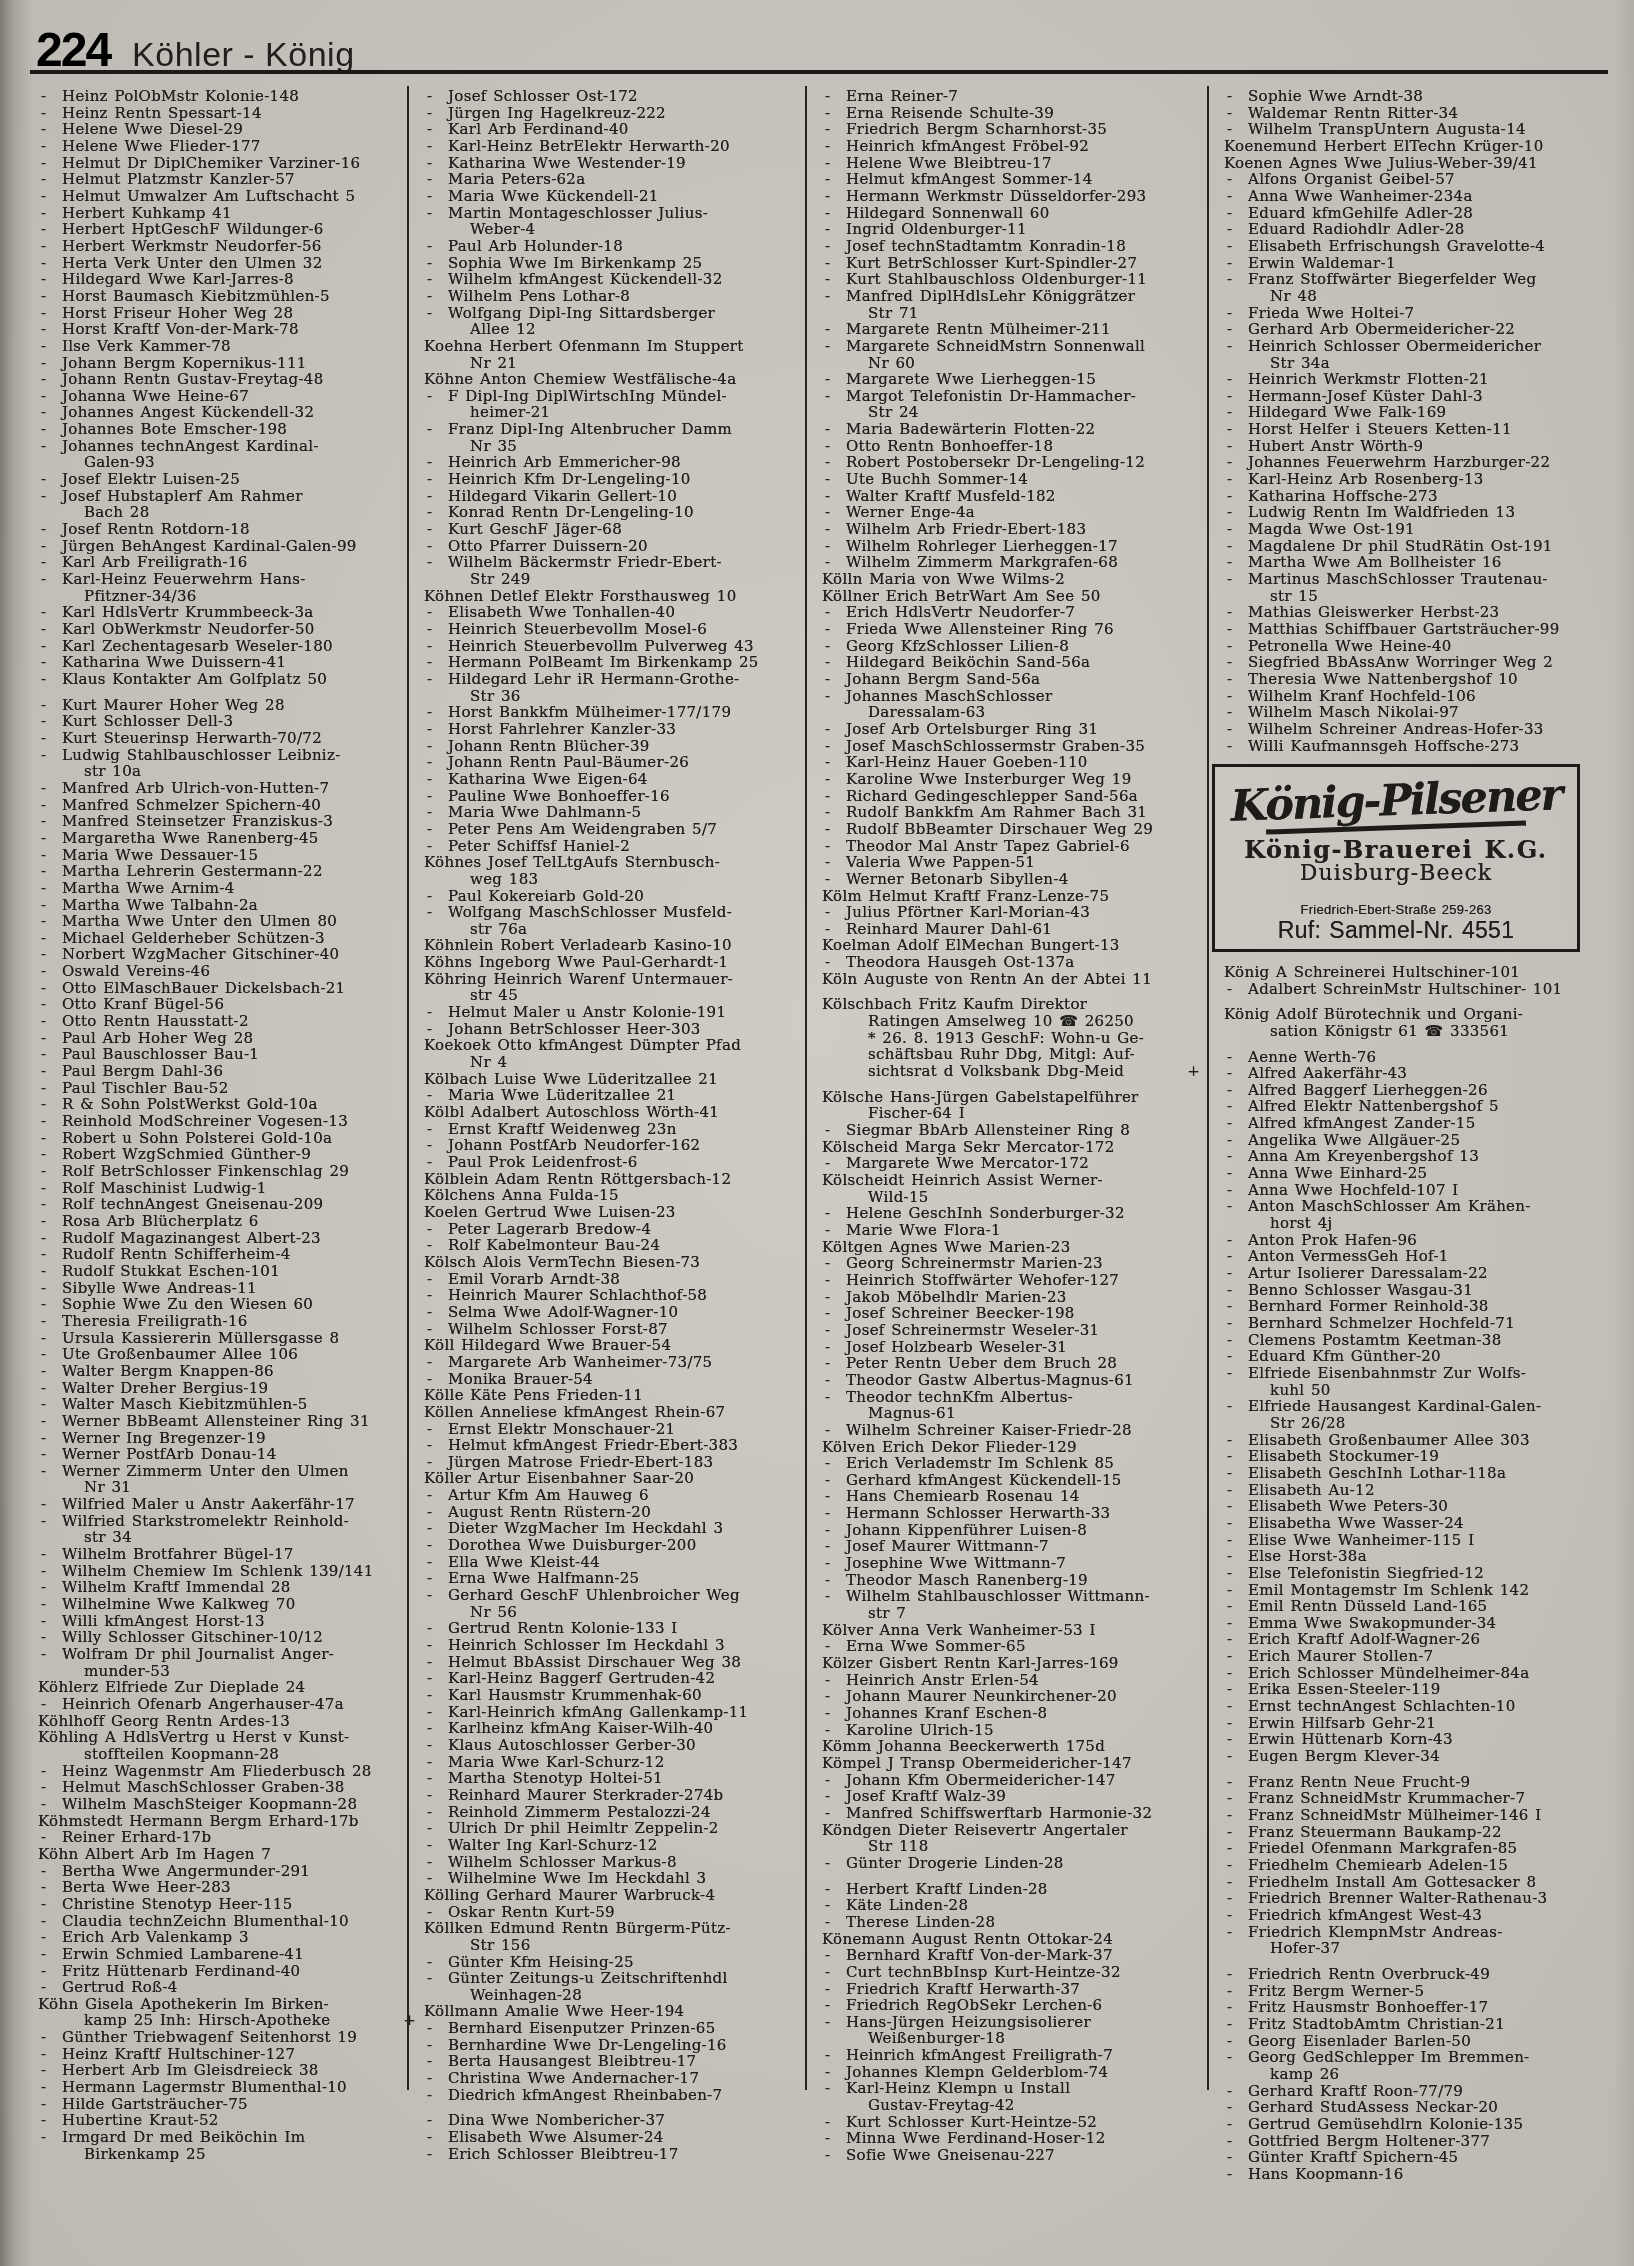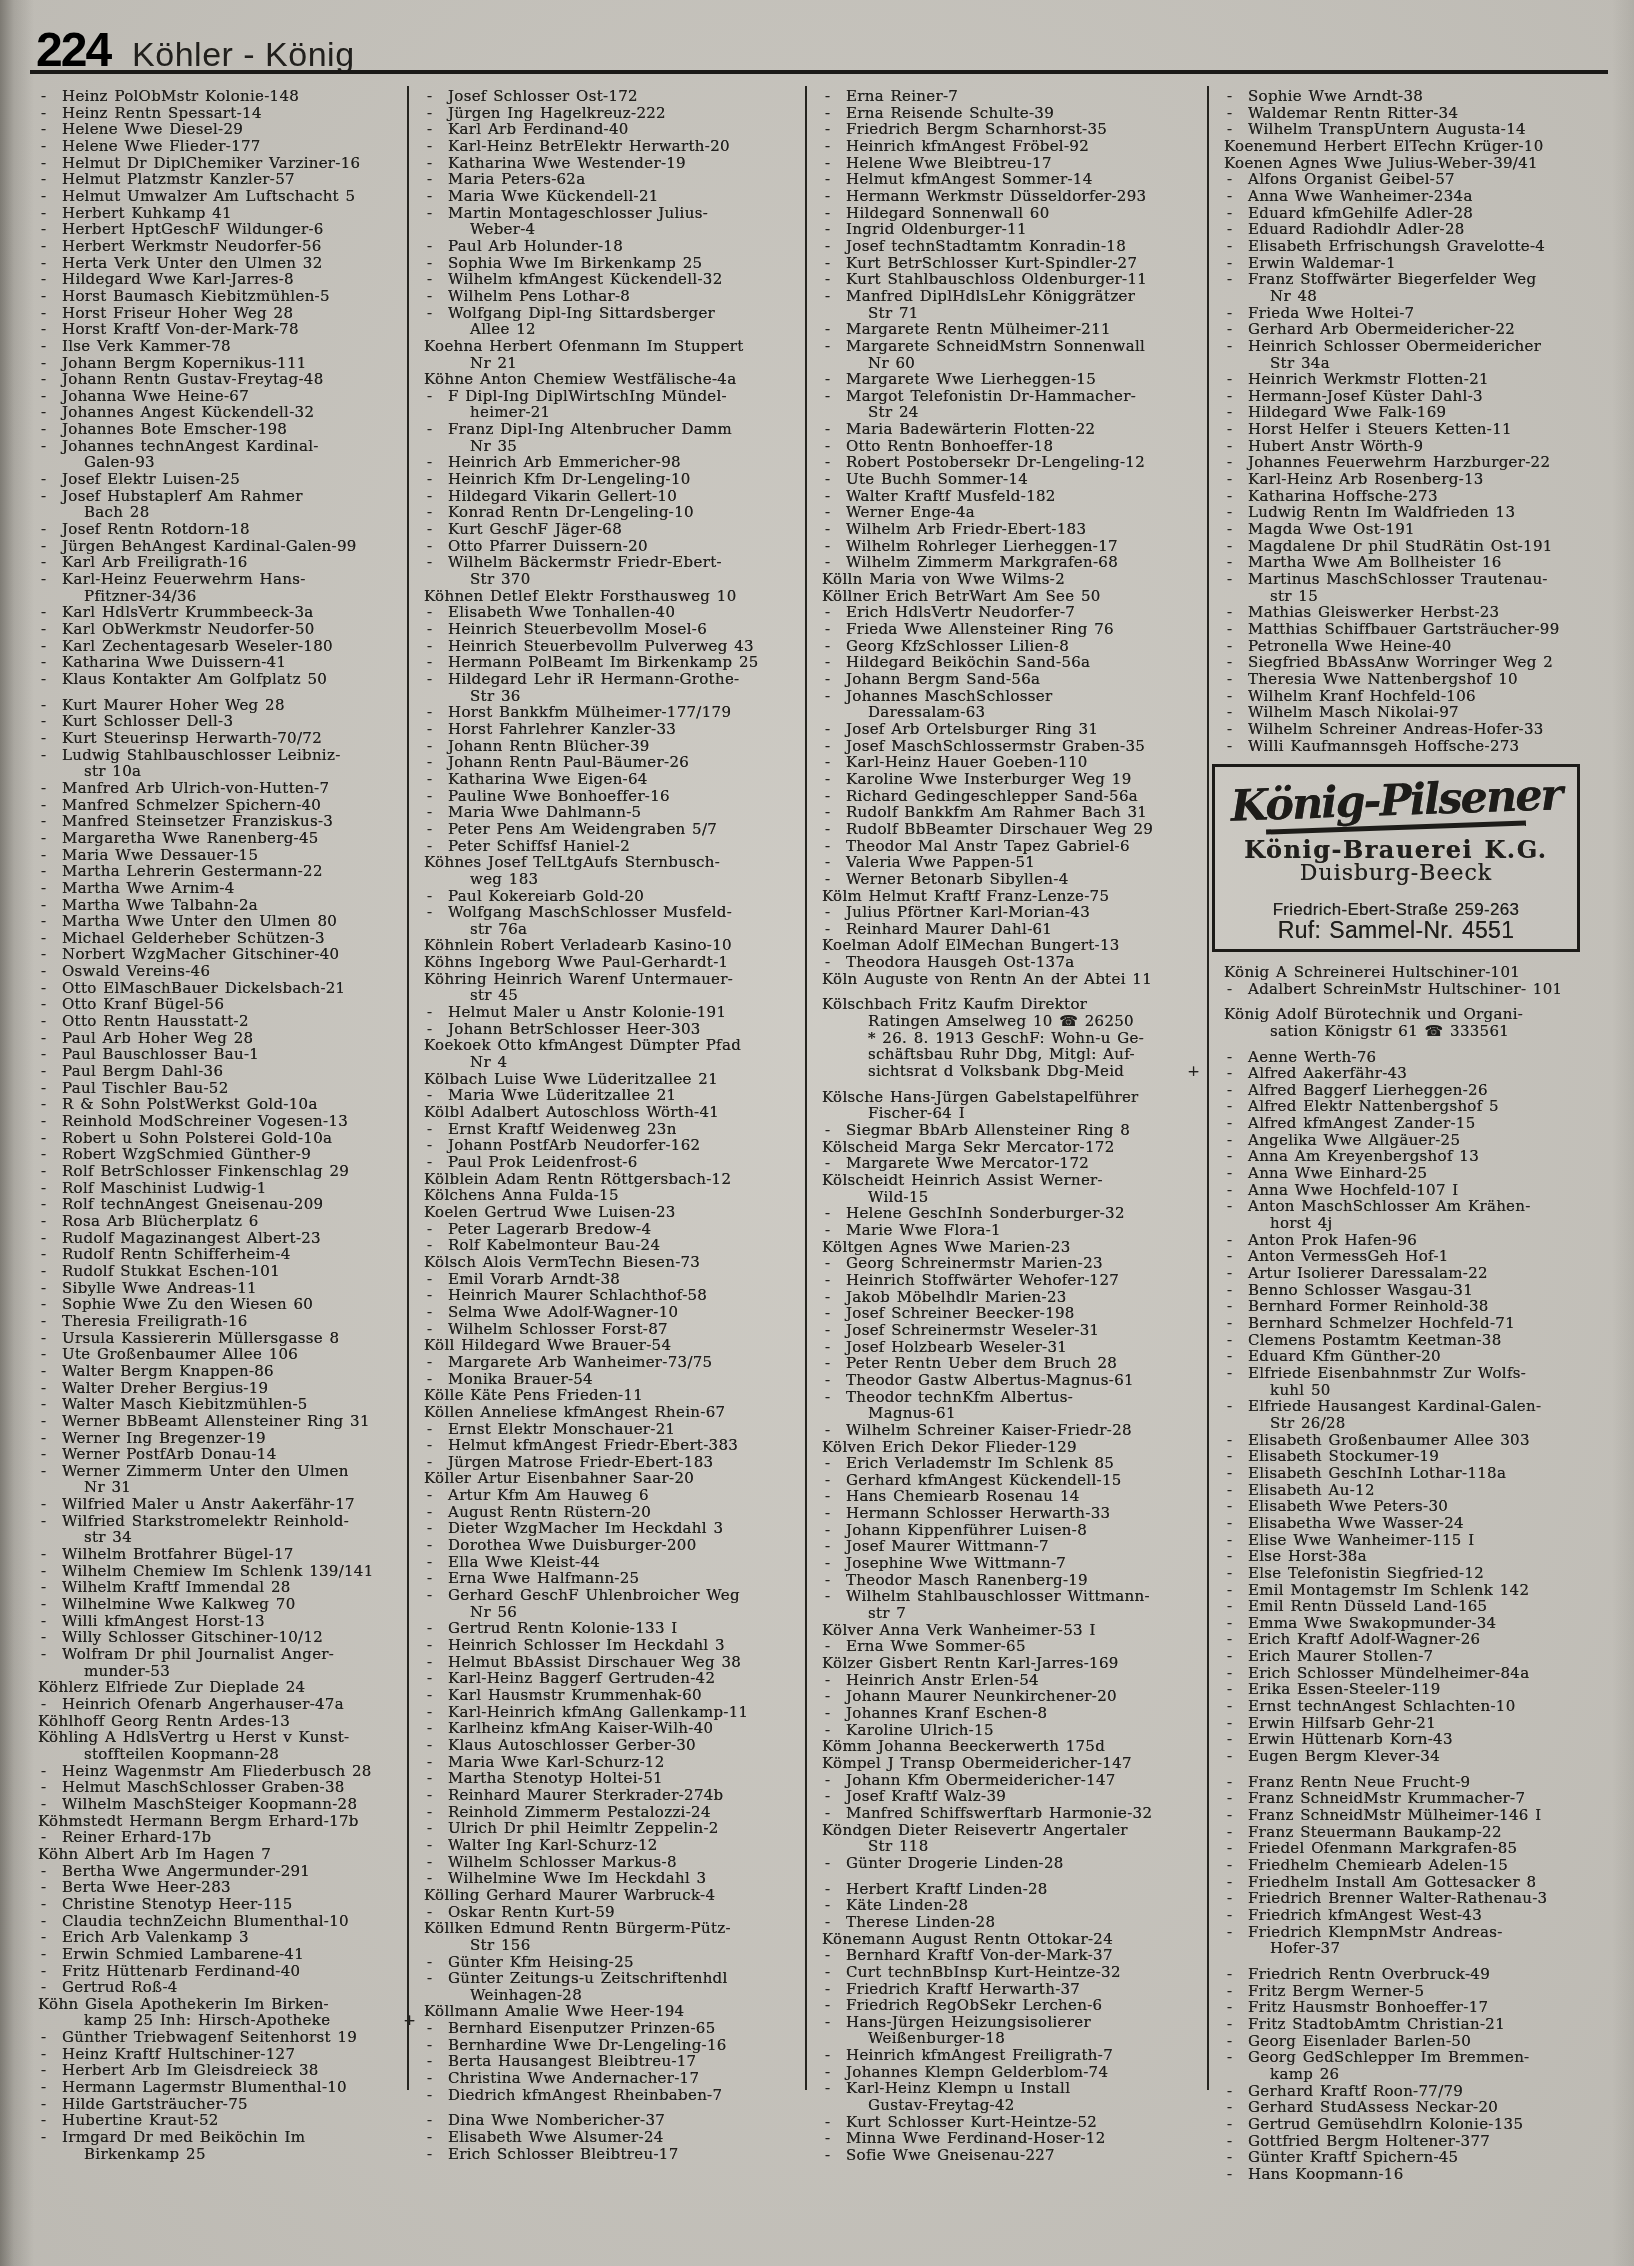--- a/index.html
+++ b/index.html
@@ -33,21 +33,21 @@
   .plus{float:right;margin-right:0;}
   
   .adbox{border:3px solid #1c1b18;width:346px;margin:10px 0 12px -12px;
     padding:12px 8px 10px;text-align:center;background:rgba(255,255,250,.06);}
   .kp-logo{font-style:italic;font-weight:bold;font-size:43px;line-height:1;
     letter-spacing:-2px;transform:rotate(-2deg);color:#1d1c19;}
   .kp-underline{width:260px;height:5px;background:#1d1c19;margin:3px auto 12px;
     transform:rotate(-2deg);}
   .kp-co{font-weight:bold;font-size:24px;letter-spacing:1.5px;margin-bottom:6px;}
   .kp-city{font-weight:normal;font-size:22px;letter-spacing:1px;margin-bottom:5px;}
-  .kp-street{font-family:"Liberation Sans", sans-serif;font-size:17px;margin-bottom:4px;margin-top:20px;}
+  .kp-street{font-family:"Liberation Sans", sans-serif;font-size:13px;margin-bottom:4px;margin-top:20px;}
   .kp-phone{font-family:Liberation Sans, sans-serif;font-size:23px;}
 </style>
 </head>
 <body>
 
 <div class="paper-shade"></div>
 
 <header>
   <span class="pgnum">224</span><span class="pgtitle">Köhler - König</span>
 </header>
@@ -204,21 +204,21 @@
     <div class="ln cont">heimer-21</div>
     <div class="ln dash">Franz Dipl-Ing Altenbrucher Damm</div>
     <div class="ln cont">Nr 35</div>
     <div class="ln dash">Heinrich Arb Emmericher-98</div>
     <div class="ln dash">Heinrich Kfm Dr-Lengeling-10</div>
     <div class="ln dash">Hildegard Vikarin Gellert-10</div>
     <div class="ln dash">Konrad Rentn Dr-Lengeling-10</div>
     <div class="ln dash">Kurt GeschF Jäger-68</div>
     <div class="ln dash">Otto Pfarrer Duissern-20</div>
     <div class="ln dash">Wilhelm Bäckermstr Friedr-Ebert-</div>
-    <div class="ln cont">Str 370</div>
+    <div class="ln cont">Str 249</div>
     <div class="ln name">Köhnen Detlef Elektr Forsthausweg 10</div>
     <div class="ln dash">Elisabeth Wwe Tonhallen-40</div>
     <div class="ln dash">Heinrich Steuerbevollm Mosel-6</div>
     <div class="ln dash">Heinrich Steuerbevollm Pulverweg 43</div>
     <div class="ln dash">Hermann PolBeamt Im Birkenkamp 25</div>
     <div class="ln dash">Hildegard Lehr iR Hermann-Grothe-</div>
     <div class="ln cont">Str 36</div>
     <div class="ln dash">Horst Bankkfm Mülheimer-177/179</div>
     <div class="ln dash">Horst Fahrlehrer Kanzler-33</div>
     <div class="ln dash">Johann Rentn Blücher-39</div>

